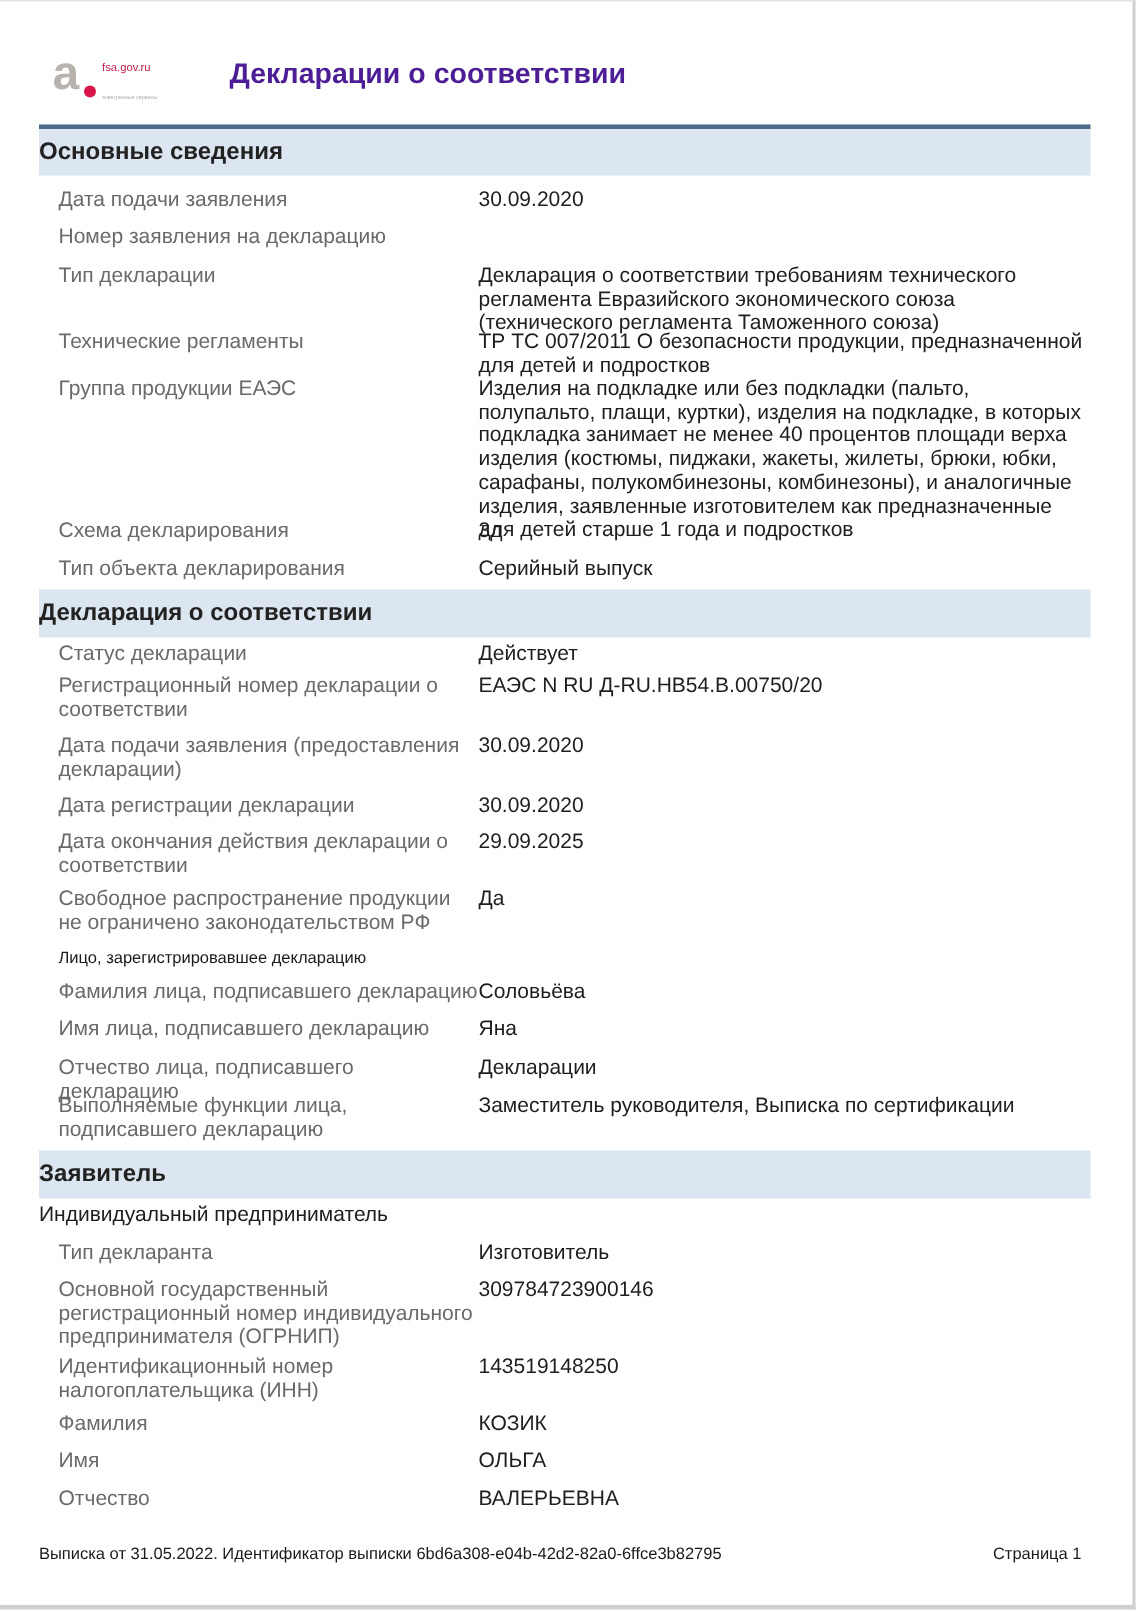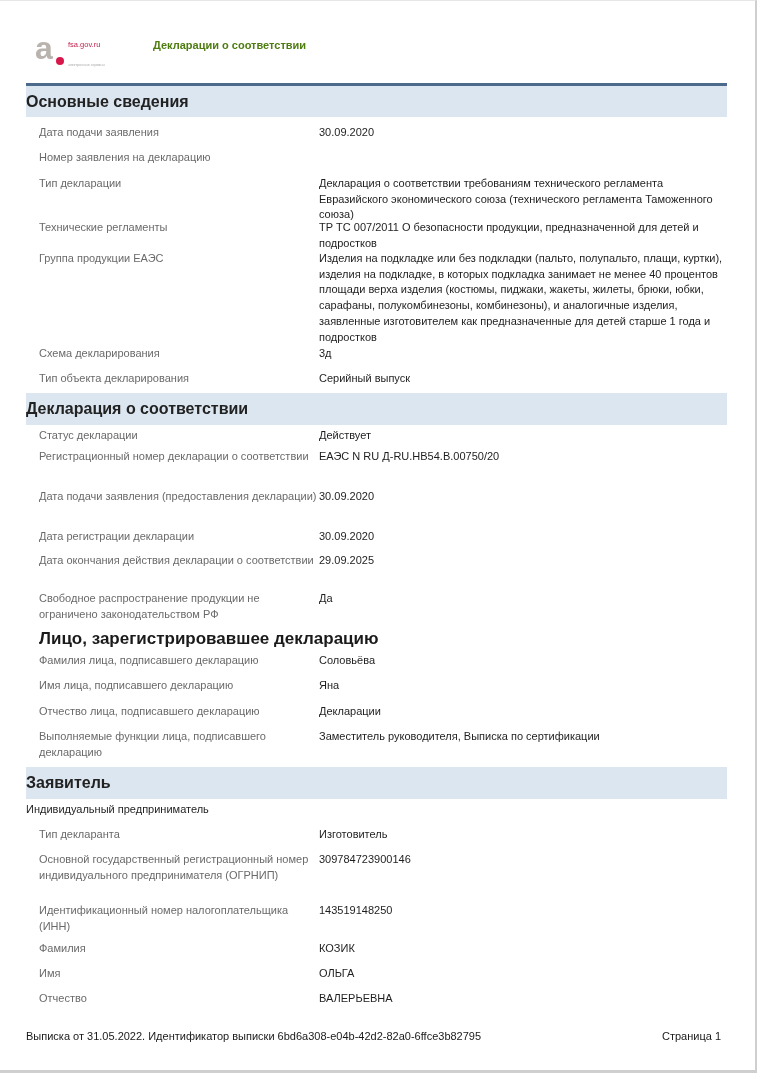--- a/index.html
+++ b/index.html
@@ -24,33 +24,33 @@
       position: absolute; left: 21px; top: 23px; width: 8px; height: 8px; border-radius: 50%;
       background: #d8174a;
     }
     .logo-site {
       position: absolute; left: 33px; top: 6px; font-size: 7.5px; color: #c1224d; line-height: 10px;
     }
     .logo-sub {
       position: absolute; left: 33px; top: 29px; font-size: 3.6px; color: #aaa; line-height: 5px; white-space: nowrap;
     }
     .doc-title {
-      position: absolute; left: 127px; top: 8px; font-size: 11px; font-weight: bold; color: #4d7c0f;
+      position: absolute; left: 127px; top: 8px; font-size: 19px; font-weight: bold; color: #4c1d95;
     }
     .content { position: absolute; left: 26px; top: 82px; width: 701px; }
     .section-head {
       background: #dce6f0; height: 32px; line-height: 31px; 
       font-size: 16px; font-weight: bold; color: #222;
     }
     .section-head.first { border-top: 3px solid #4c6a8c; height: 31px; }
-    .row { display: flex; font-size: 11px; line-height: 15.7px; }
+    .row { display: flex; font-size: 14px; line-height: 15.7px; }
     .row .label { width: 280px; padding-left: 13px; color: #6a6a6a; flex: 0 0 280px; }
     .row .value { flex: 1; color: #1e1e1e; padding-right: 4px; }
     .sub-head {
-      font-size: 17px; font-weight: bold; color: #1a1a1a; padding-left: 13px; line-height: 16px;
+      font-size: 11px; font-weight: normal; color: #1a1a1a; padding-left: 13px; line-height: 16px;
     }
     .footer {
       position: absolute; left: 26px; top: 1029px; width: 695px; font-size: 11px; color: #1a1a1a;
       display: flex; justify-content: space-between;
     }
   </style>
 </head>
 <body>
 
 <div class="page">

